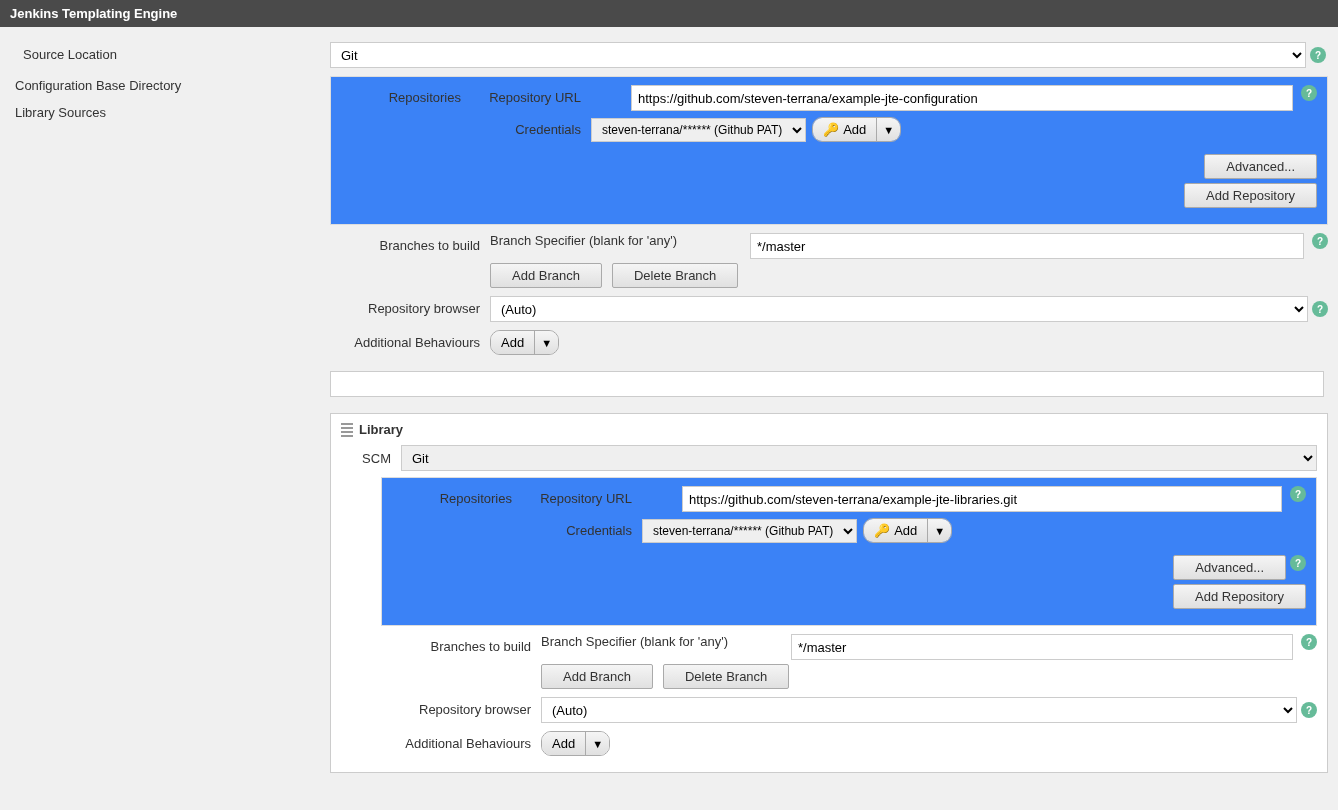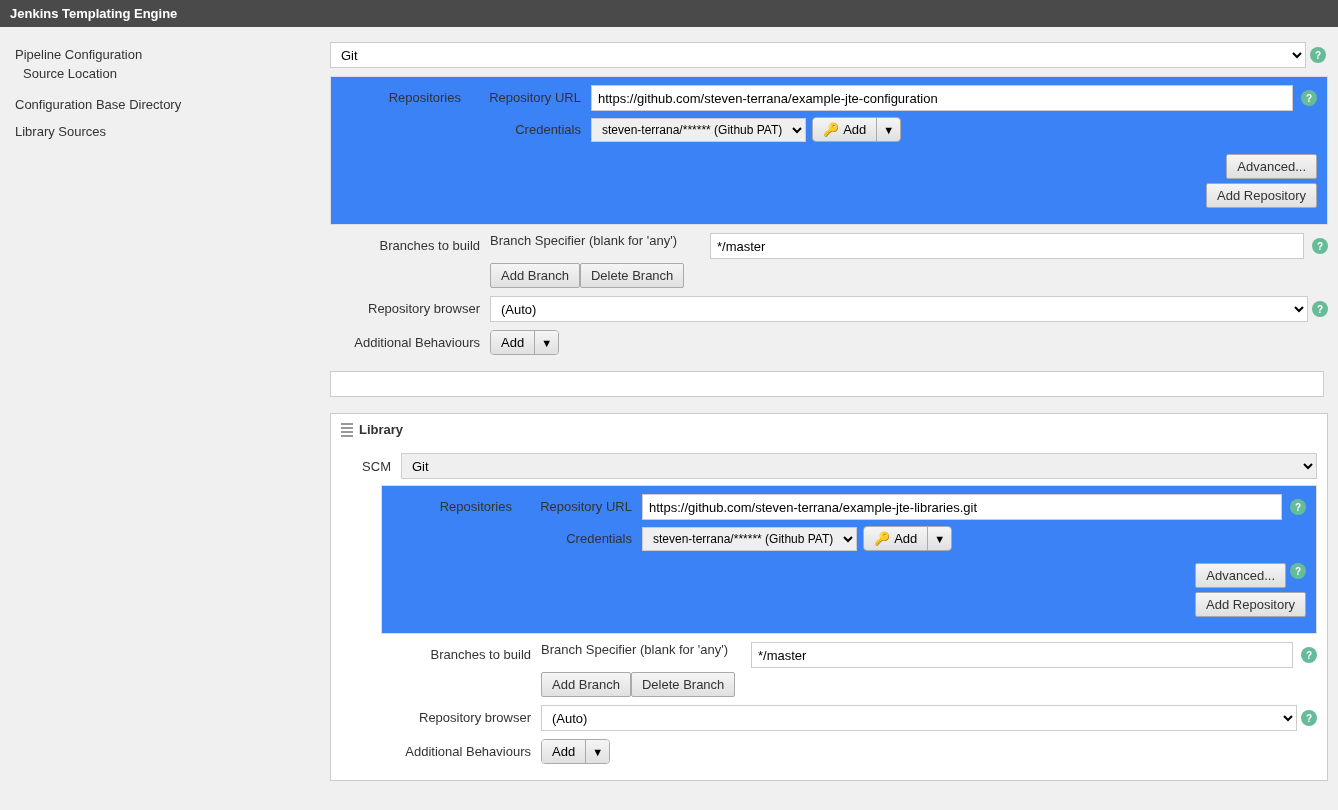--- a/index.html
+++ b/index.html
@@ -105,21 +105,21 @@
     }
     .sub-label {
       min-width: 130px;
       text-align: right;
       padding-right: 10px;
       padding-top: 5px;
       font-size: 13px;
       color: #333;
     }
     .btn {
-      padding: 4px 10px;
+      padding: 4px 21px;
       font-size: 13px;
       border: 1px solid #aaa;
       background: linear-gradient(to bottom, #f5f5f5, #e0e0e0);
       cursor: pointer;
       color: #333;
       border-radius: 2px;
     }
     .btn-add-repo {
       background: linear-gradient(to bottom, #f5f5f5, #e0e0e0);
       border: 1px solid #aaa;
@@ -128,21 +128,21 @@
       background: linear-gradient(to bottom, #f5f5f5, #e0e0e0);
     }
     .btn-delete {
       background: linear-gradient(to bottom, #d9534f, #c9302c);
       color: #fff;
       border: 1px solid #ac2925;
     }
     .btn-split {
       display: inline-flex;
       border: 1px solid #aaa;
-      border-radius: 4px;
+      border-radius: 10px;
       overflow: hidden;
     }
     .btn-split .main-part {
       padding: 4px 10px;
       background: linear-gradient(to bottom, #f5f5f5, #e0e0e0);
       cursor: pointer;
       font-size: 13px;
       border: none;
       border-right: 1px solid #aaa;
     }
@@ -154,34 +154,34 @@
       border: none;
     }
     .cred-select {
       padding: 3px 6px;
       border: 1px solid #ccc;
       font-size: 12px;
       height: 24px;
     }
     .branch-row {
       display: flex;
-      gap: 0;
+      gap: 10px;
       margin-top: 0;
     }
     .library-section {
       border: 1px solid #ccc;
       padding: 8px 10px;
       background: #fff;
       margin-bottom: 8px;
     }
     .library-header {
       display: flex;
       align-items: center;
       gap: 6px;
-      margin-bottom: 16px;
+      margin-bottom: 8px;
     }
     .drag-handle {
       width: 12px;
       height: 14px;
       background: repeating-linear-gradient(
         to bottom,
         #999 0, #999 2px,
         transparent 2px, transparent 4px
       );
       cursor: grab;
@@ -216,34 +216,33 @@
       margin-bottom: 8px;
     }
     .config-base-dir {
       margin-top: 16px;
     }
     .library-sources {
       margin-top: 4px;
     }
     .input-with-help {
       display: flex;
-      align-items: center;
       gap: 4px;
+      margin-left: 40px;
     }
   </style>
 </head>
 <body>
 
 <div class="title-bar">
   <span>Jenkins Templating Engine</span>
 </div>
 
 <div class="main-content">
   <div class="left-panel">
-    <div class="section-title">Pipeline Configuration</div>
     <div class="sub-title">Source Location</div>
     <div class="config-base-dir">
       <div class="section-title">Configuration Base Directory</div>
     </div>
     <div class="library-sources" style="margin-top:12px;">
       <div class="section-title">Library Sources</div>
     </div>
   </div>
 
   <div class="right-panel">

